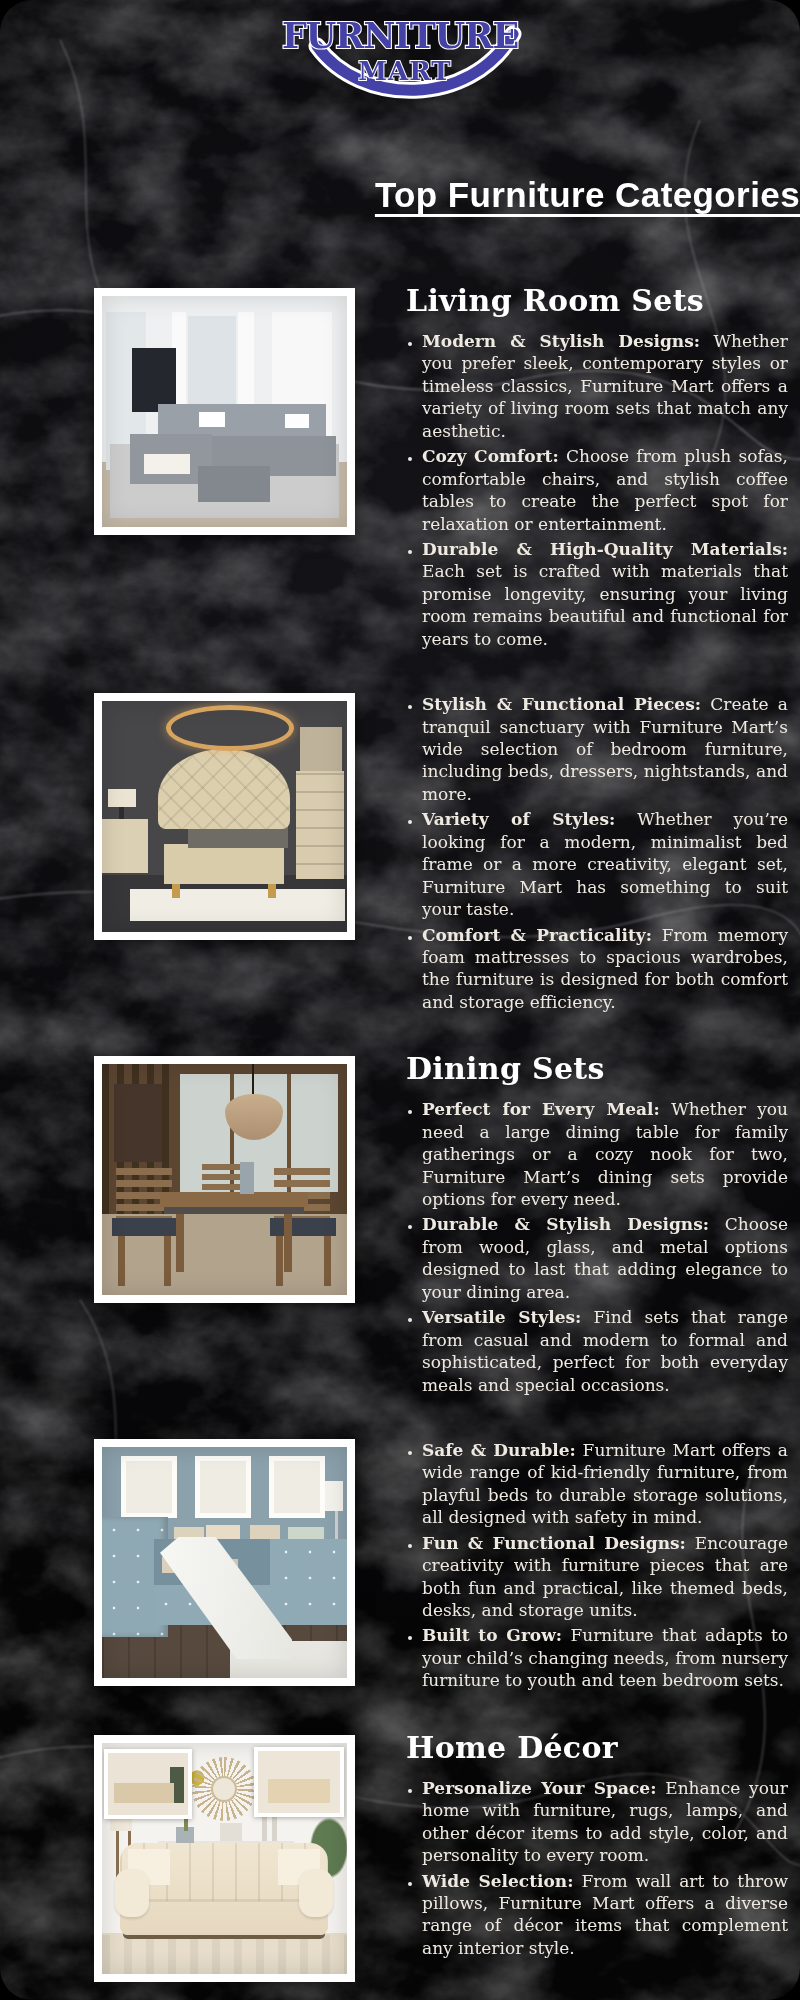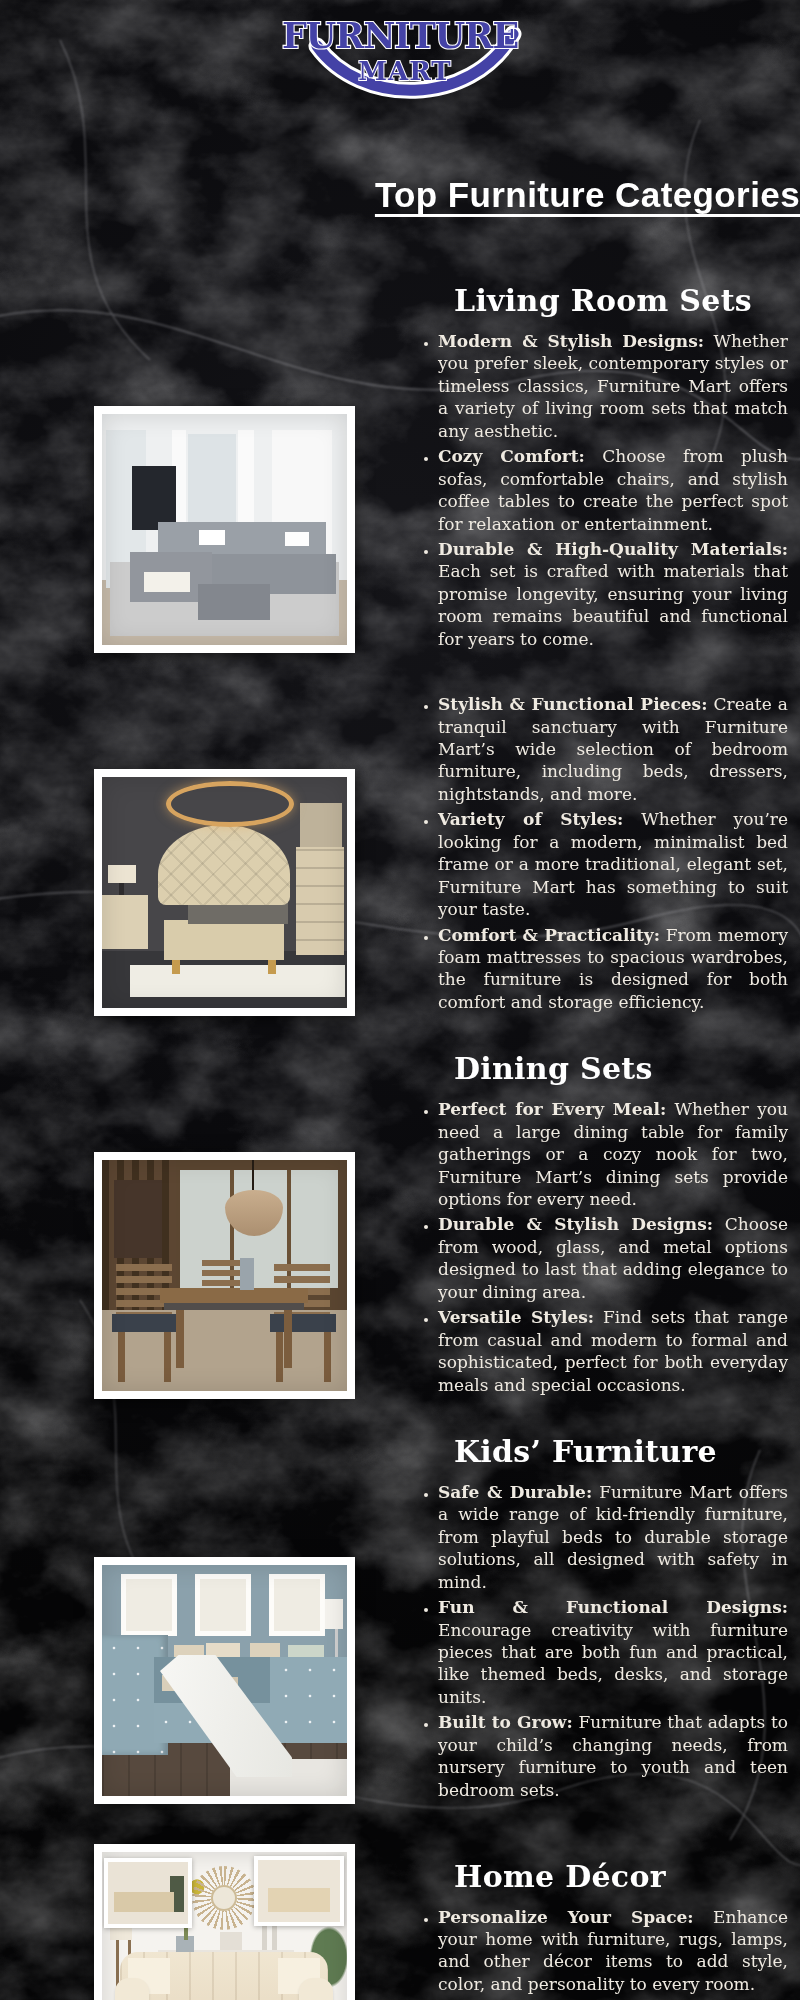--- a/index.html
+++ b/index.html
@@ -1,35 +1,35 @@
 <!DOCTYPE html>
 <html><head>
 <meta charset="utf-8">
 <style>
   html,body{margin:0;padding:0;background:#000;}
   .poster{position:relative;width:800px;height:2000px;overflow:hidden;
     background:radial-gradient(130% 55% at 50% 28%,#141418 0%,#0a0a0d 55%,#050506 100%);
-    font-family:"Liberation Sans",sans-serif;}
+    font-family:"Liberation Sans",sans-serif;border-radius:32px;}
   .marble{position:absolute;left:0;top:0;z-index:0;pointer-events:none;}
   .content{position:relative;z-index:1;}
   .logo{display:block;margin:8px auto 0;}
   .headline{margin:22px 50px 0;text-align:center;color:#fff;
     font:700 27px/1.38 "Liberation Sans",sans-serif;letter-spacing:.2px;}
   .cats-title{margin:62px 0 0;text-align:right;color:#fff;
     font:700 35px/1.2 "Liberation Sans",sans-serif;letter-spacing:.4px;
     text-decoration:underline;text-decoration-thickness:3px;text-underline-offset:7px;}
   .secs{margin-top:72px;}
-  .cat{display:flex;align-items:flex-end;padding:0 12px 0 94px;margin-bottom:40px;gap:48px;}
+  .cat{display:flex;align-items:flex-start;padding:0 12px 0 94px;margin-bottom:40px;}
   .frame{flex:0 0 auto;background:#fff;padding:8px;box-shadow:0 3px 14px rgba(0,0,0,.65);}
   .photo{position:relative;width:245px;height:231px;overflow:hidden;box-shadow:inset 0 0 26px rgba(0,0,0,.14);}
   .photo > div{position:absolute;}
   .txt{flex:1;margin-left:15px;color:#efeae1;min-width:0;}
   .cat-title{margin:-4px 0 13px 36px;font:700 30px/1.1 "DejaVu Serif",serif;color:#fff;letter-spacing:.3px;}
   .txt ul{margin:0;padding-left:20px;}
-  .txt li{font:400 17px/1.32 "DejaVu Serif",serif;text-align:justify;margin-bottom:3px;}
+  .txt li{font:400 17px/1.32 "DejaVu Serif",serif;text-align:justify;margin-bottom:3px;margin-left:32px;}
   .txt li b{font-weight:700;}
   .txt li::marker{font-size:12px;}
 
   
   .p1{background:
     linear-gradient(#fff,#fff) 97px 116px/26px 15px no-repeat,
     linear-gradient(#fdfdfd,#fdfdfd) 183px 118px/24px 14px no-repeat,
     linear-gradient(#f3f1ea,#f3f1ea) 42px 158px/46px 20px no-repeat,
     linear-gradient(#83878e,#83878e) 96px 170px/72px 36px no-repeat,
     linear-gradient(#92969d,#92969d) 28px 138px/82px 50px no-repeat,
@@ -224,21 +224,21 @@
       <section class="cat">
         <div class="frame">
           <div class="photo p2">
             <div class="hb"></div>
             <div class="ring"></div>
           </div>
         </div>
         <div class="txt">
           <ul>
             <li><b>Stylish &amp; Functional Pieces:</b><span> Create a tranquil sanctuary with Furniture Mart’s wide selection of bedroom furniture, including beds, dressers, nightstands, and more.</span></li>
-            <li><b>Variety of Styles:</b><span> Whether you’re looking for a modern, minimalist bed frame or a more traditional, elegant set, Furniture Mart has something to suit your taste.</span></li>
+            <li><b>Variety of Styles:</b><span> Whether you’re looking for a modern, minimalist bed frame or a more creativity, elegant set, Furniture Mart has something to suit your taste.</span></li>
             <li><b>Comfort &amp; Practicality:</b><span> From memory foam mattresses to spacious wardrobes, the furniture is designed for both comfort and storage efficiency.</span></li>
           </ul>
         </div>
       </section>
 
       <section class="cat">
         <div class="frame">
           <div class="photo p3">
             <div class="dome"></div>
           </div>
@@ -257,21 +257,20 @@
         <div class="frame">
           <div class="photo p4">
             <div class="kpanel"></div>
             <div class="kbed">
               <div class="kbunk"></div>
             </div>
             <div class="slide"></div>
           </div>
         </div>
         <div class="txt">
-          <h3 class="cat-title">Kids’ Furniture</h3>
           <ul>
             <li><b>Safe &amp; Durable:</b><span> Furniture Mart offers a wide range of kid-friendly furniture, from playful beds to durable storage solutions, all designed with safety in mind.</span></li>
             <li><b>Fun &amp; Functional Designs:</b><span> Encourage creativity with furniture pieces that are both fun and practical, like themed beds, desks, and storage units.</span></li>
             <li><b>Built to Grow:</b><span> Furniture that adapts to your child’s changing needs, from nursery furniture to youth and teen bedroom sets.</span></li>
           </ul>
         </div>
       </section>
 
       <section class="cat">
         <div class="frame">

